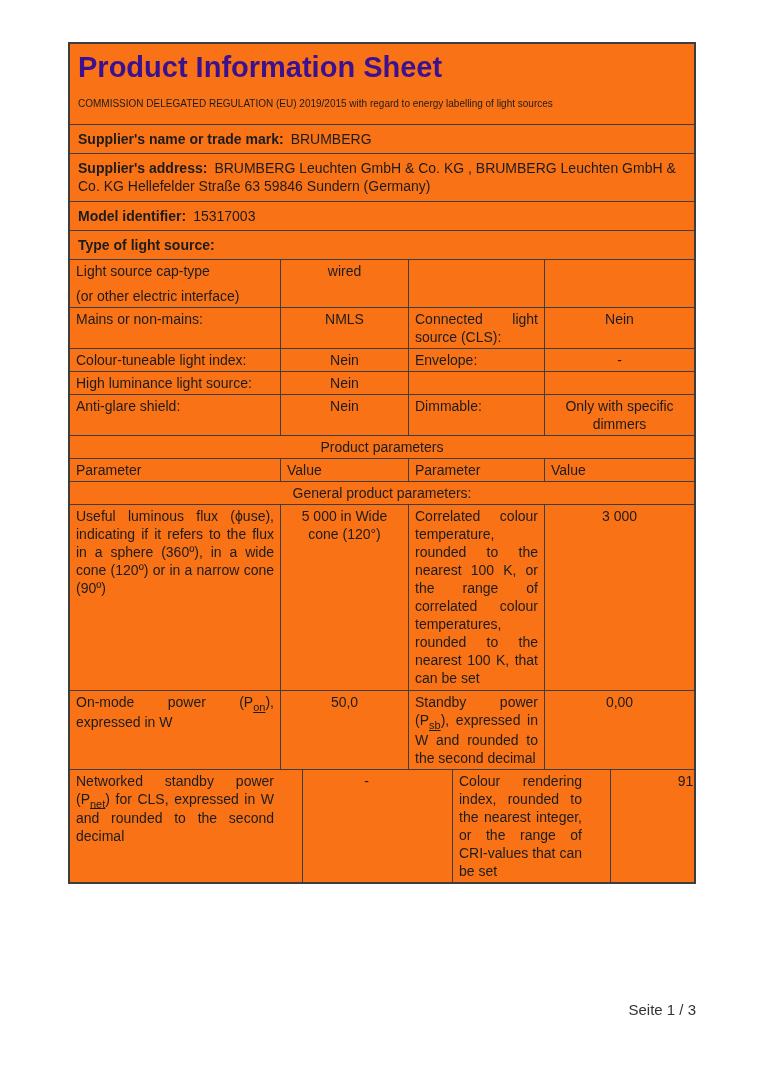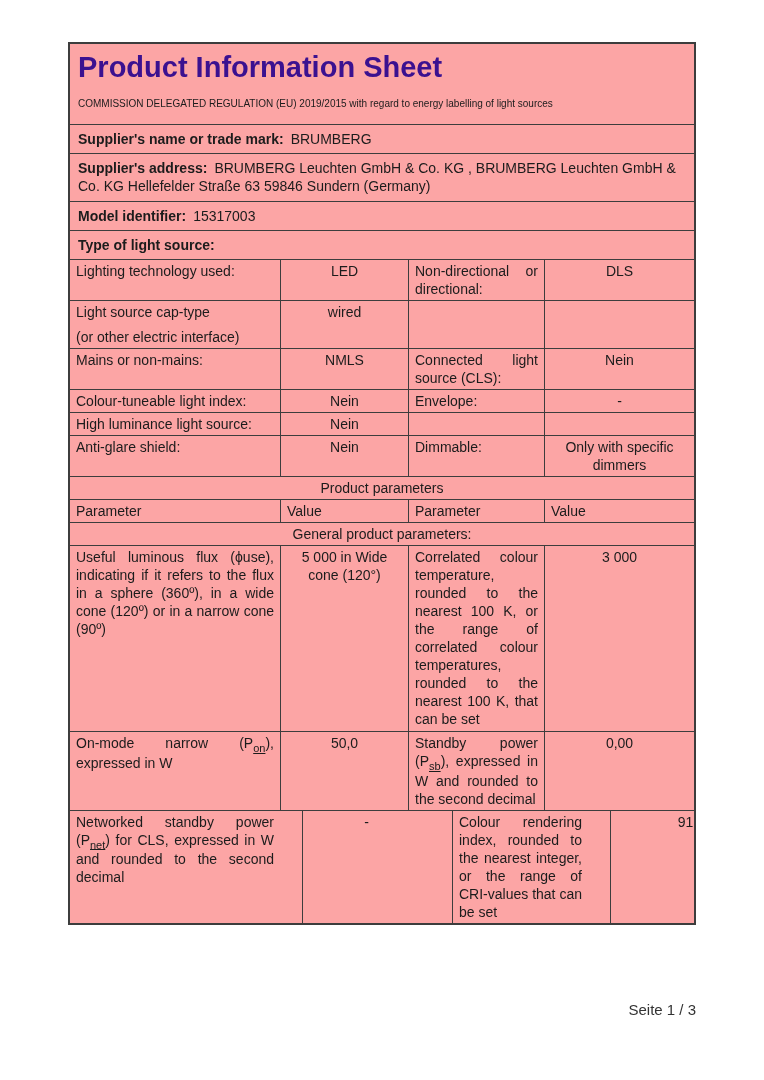--- a/index.html
+++ b/index.html
@@ -11,21 +11,21 @@
     font-family:"Liberation Sans", sans-serif;
     font-size:14px;
     color:#1c1c1c;
     overflow:hidden;
   }
   .doc {
     position:absolute;
     left:68px; top:42px;
     width:628px;
     border:2px solid #3d3d3d;
-    background:#fca5a5;
+    background:#f97316;
   }
   .row { display:grid; grid-template-columns:1fr; border-top:1.5px solid #3d3d3d; }
   .row:first-child { border-top:none; }
   .g4 { grid-template-columns:210px 128px 136px 150px; }
   .cell { padding:2px 6px; line-height:18px; }
   .g4 .cell + .cell { border-left:1.5px solid #3d3d3d; }
   .lbl { text-align:justify; }
   .val { text-align:center; }
   .kv { padding:5px 8px; }
   .b { font-weight:bold; }
@@ -78,26 +78,20 @@
     <div class="row h26">
       <div class="cell kv">
         <span class="b">Model identifier:</span><span class="v">15317003</span>
       </div>
     </div>
 
     <div class="row h26">
       <div class="cell kv b">Type of light source:</div>
     </div>
 
-    <div class="row g4 h38">
-      <div class="cell lbl">Lighting technology used:</div>
-      <div class="cell val">LED</div>
-      <div class="cell lbl">Non-directional or directional:</div>
-      <div class="cell val">DLS</div>
-    </div>
 
     <div class="row g4 h43">
       <div class="cell lbl">
         <div>Light source cap-type</div>
         <div class="cap2">(or other electric interface)</div>
       </div>
       <div class="cell val">wired</div>
       <div class="cell lbl"></div>
       <div class="cell val"></div>
     </div>
@@ -147,21 +141,21 @@
 
 
     <div class="row g4 h186">
       <div class="cell lbl">Useful luminous flux (ϕuse), indicating if it refers to the flux in a sphere (360º), in a wide cone (120º) or in a narrow cone (90º)</div>
       <div class="cell val">5&nbsp;000 in Wide cone (120°)</div>
       <div class="cell lbl">Correlated colour temperature, rounded to the nearest 100 K, or the range of correlated colour temperatures, rounded to the nearest 100 K, that can be set</div>
       <div class="cell val">3&nbsp;000</div>
     </div>
 
     <div class="row g4 h75">
-      <div class="cell lbl"><span>On-mode narrow (P</span><sub>on</sub><span>), expressed in W</span></div>
+      <div class="cell lbl"><span>On-mode power (P</span><sub>on</sub><span>), expressed in W</span></div>
       <div class="cell val">50,0</div>
       <div class="cell lbl"><span>Standby power (P</span><sub>sb</sub><span>), expressed in W and rounded to the second decimal</span></div>
       <div class="cell val">0,00</div>
     </div>
 
     <div class="row g4 h110">
       <div class="cell lbl"><span>Networked standby power (P</span><sub>net</sub><span>) for CLS, expressed in W and rounded to the second decimal</span></div>
       <div class="cell val">-</div>
       <div class="cell lbl">Colour rendering index, rounded to the nearest integer, or the range of CRI-values that can be set</div>
       <div class="cell val">91</div>

